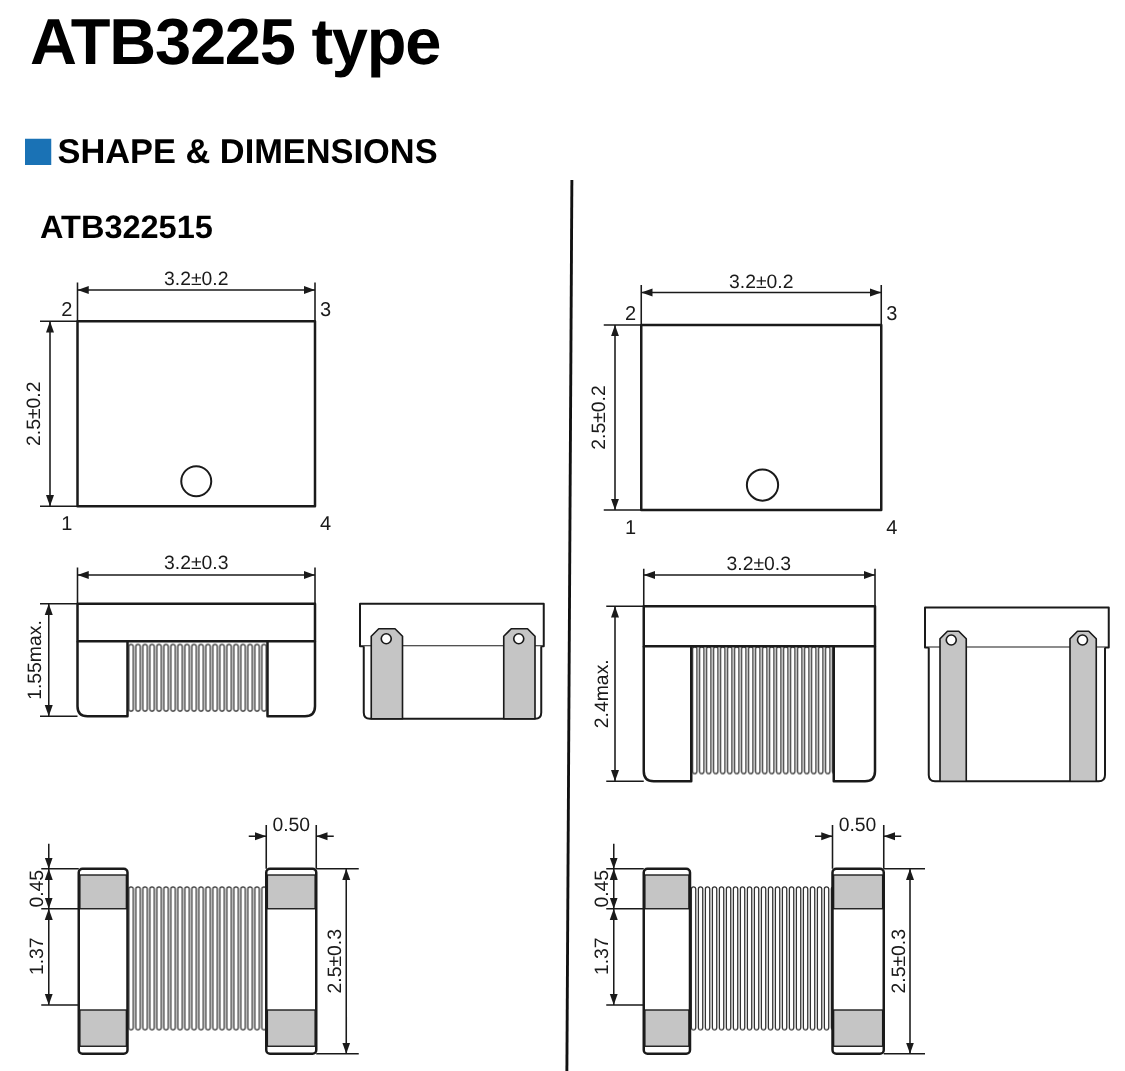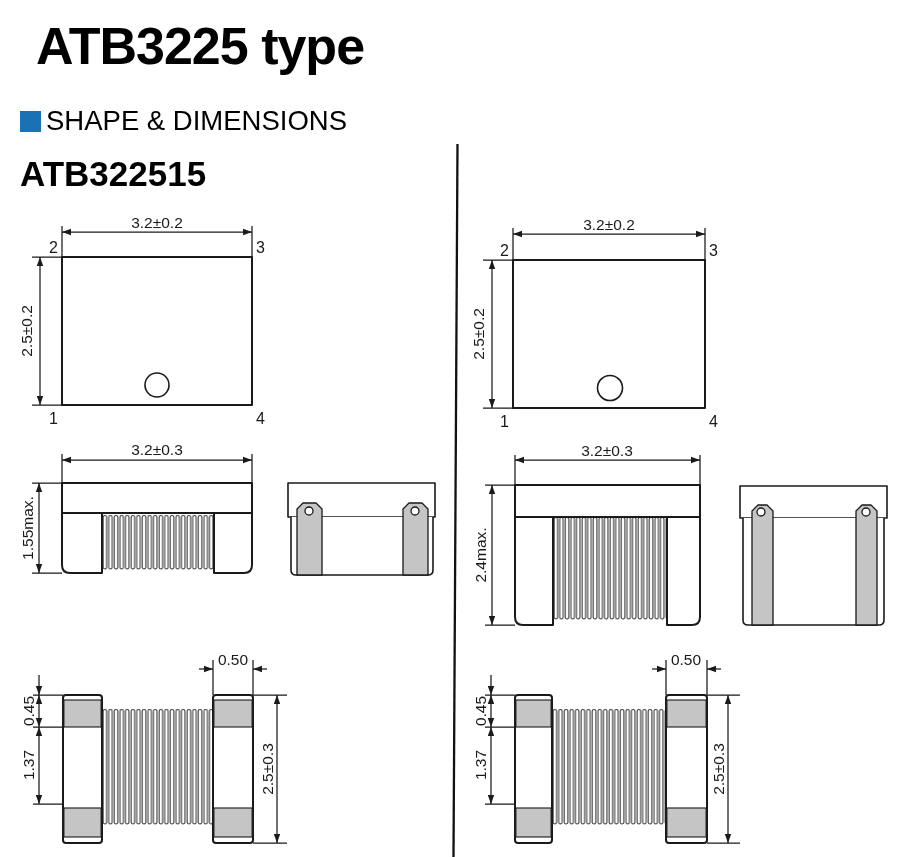--- a/index.html
+++ b/index.html
@@ -6,34 +6,34 @@
     --accent:#1a72b5;
     --line:#1a1a1a;
     --metal:#c5c5c5;
   }
   html,body{margin:0;padding:0;background:#fff;}
   .page{
     position:relative;width:900px;height:857px;background:#fff;overflow:hidden;
     font-family:"Liberation Sans",sans-serif;color:var(--line);
   }
   .page-title{
-    position:absolute;left:20px;top:0px;margin:16px;
+    position:absolute;left:20px;top:0px;margin:4px;
     font-size:52px;font-weight:bold;letter-spacing:-1px;color:#000;
   }
   .section-header{
     position:absolute;left:20px;top:106px;display:flex;align-items:center;height:30px;
   }
   .section-bullet{
     width:21px;height:21px;background:var(--accent);display:inline-block;flex:0 0 auto;
   }
   .section-title{
-    font-size:27.5px;font-weight:normal;color:#000;margin-left:5px;white-space:nowrap;
+    font-size:27.5px;font-weight:bold;color:#000;margin-left:5px;white-space:nowrap;
   }
   .part-number{
-    position:absolute;margin:0;font-size:35px;font-weight:bold;color:#000;white-space:nowrap;
+    position:absolute;margin:12px;font-size:26px;font-weight:bold;color:#000;white-space:nowrap;
   }
   .pn-left{left:20px;top:154px;}
   .pn-right{left:480px;top:154px;}
   svg.drawing{position:absolute;overflow:visible;}
   svg.overlay{position:absolute;left:0;top:0;pointer-events:none;}
   .dim{stroke:var(--line);stroke-width:1.25;fill:none;}
   .ln2{stroke:var(--line);stroke-width:2;fill:none;stroke-linejoin:round;}
   .lnf{stroke:var(--line);stroke-width:2;fill:#fff;stroke-linejoin:round;}
   .lnf15{stroke:var(--line);stroke-width:1.6;fill:#fff;stroke-linejoin:round;}
   .metal{fill:var(--metal);stroke:var(--line);stroke-width:1.3;stroke-linejoin:round;}

